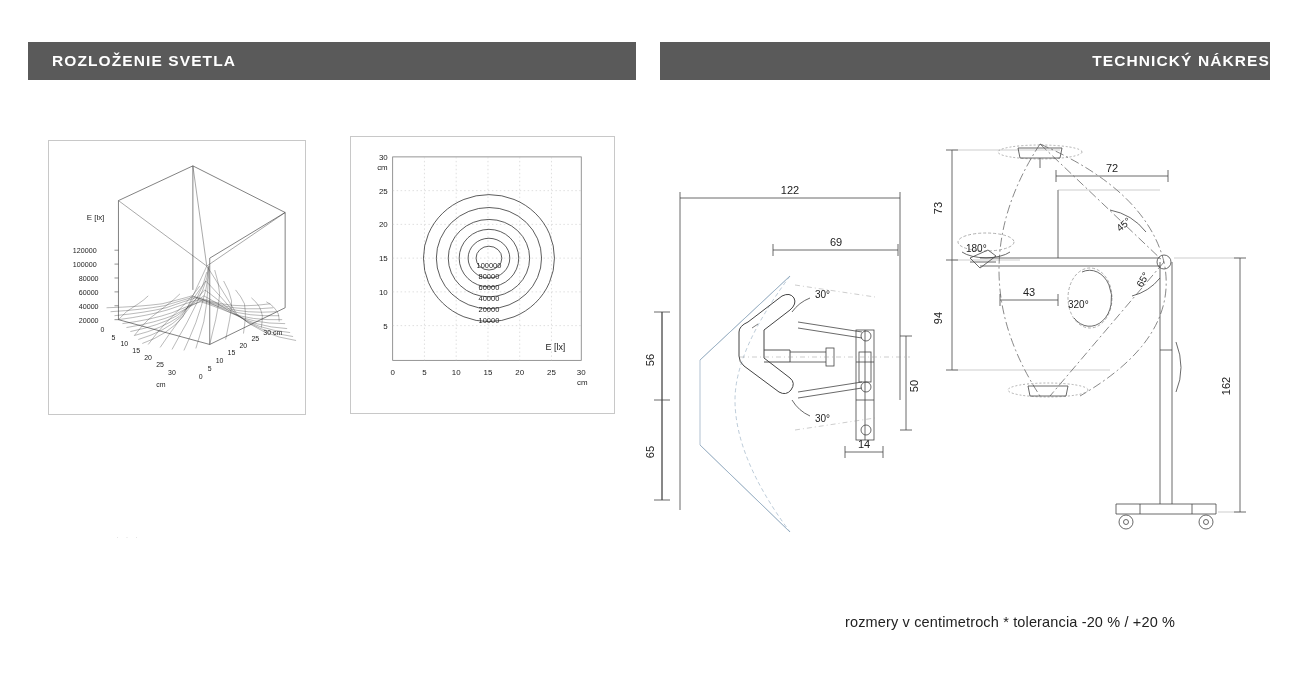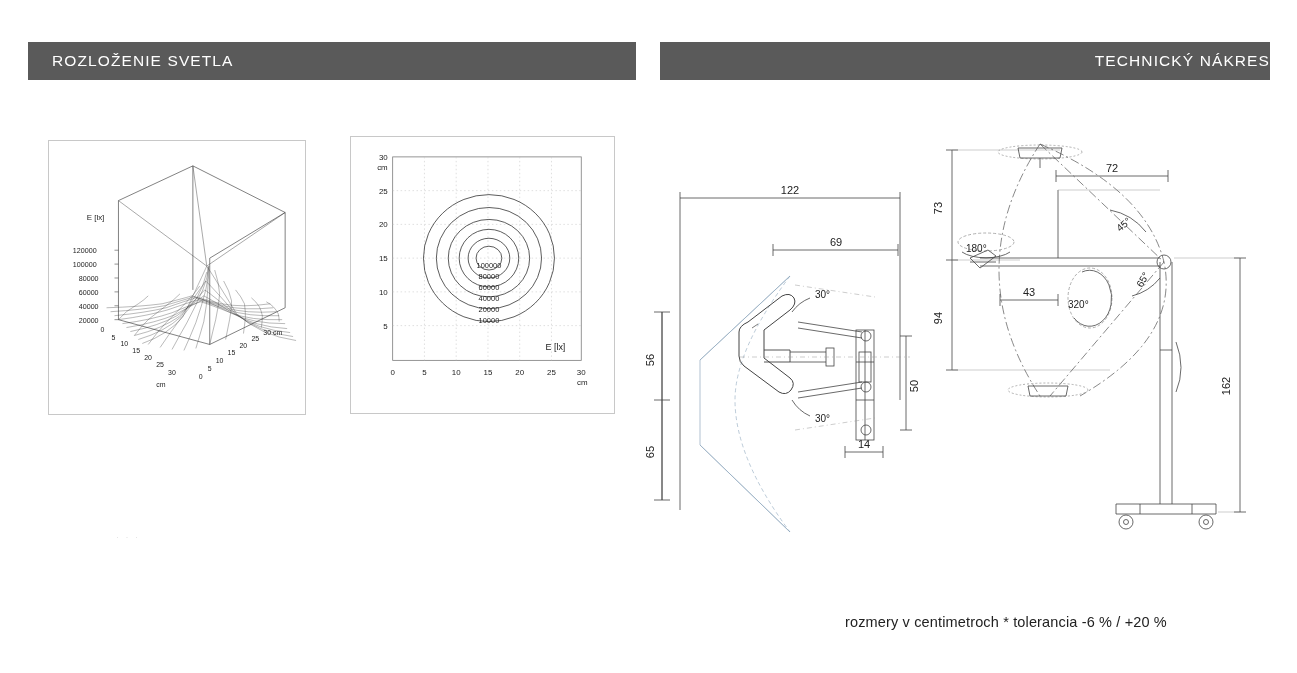--- a/index.html
+++ b/index.html
@@ -22,21 +22,21 @@
     height: 38px;
     background: #5a5a5a;
     display: flex;
     align-items: center;
   }
   .section-bar .bar-title {
     color: #ffffff;
     font-size: 15.5px;
     letter-spacing: 1.1px;
     padding-left: 24px;
-    font-weight: 400;
+    font-weight: 700;
     white-space: nowrap;
   }
   #bar-light  { left: 28px;  top: 42px; width: 608px; }
   #bar-tech   { left: 660px; top: 42px; width: 610px; justify-content: flex-end; }
 
   
   #light-panel {
     position: absolute;
     left: 28px;
     top: 100px;
@@ -404,13 +404,13 @@
       <text x="590" y="286" text-anchor="middle" transform="rotate(-90 590 286)">162</text>
 
       <text x="326" y="152" font-size="10">180°</text>
       <text x="480" y="132" font-size="10" transform="rotate(-40 480 132)">45°</text>
       <text x="502" y="188" font-size="10" transform="rotate(-60 502 188)">65°</text>
       <text x="428" y="208" font-size="10">320°</text>
     </g>
   </svg>
 </div>
 
-<div id="footnote">rozmery v centimetroch * tolerancia -6 % / +20 %</div>
+<div id="footnote">rozmery v centimetroch * tolerancia -20 % / +20 %</div>
 
 </body></html>

